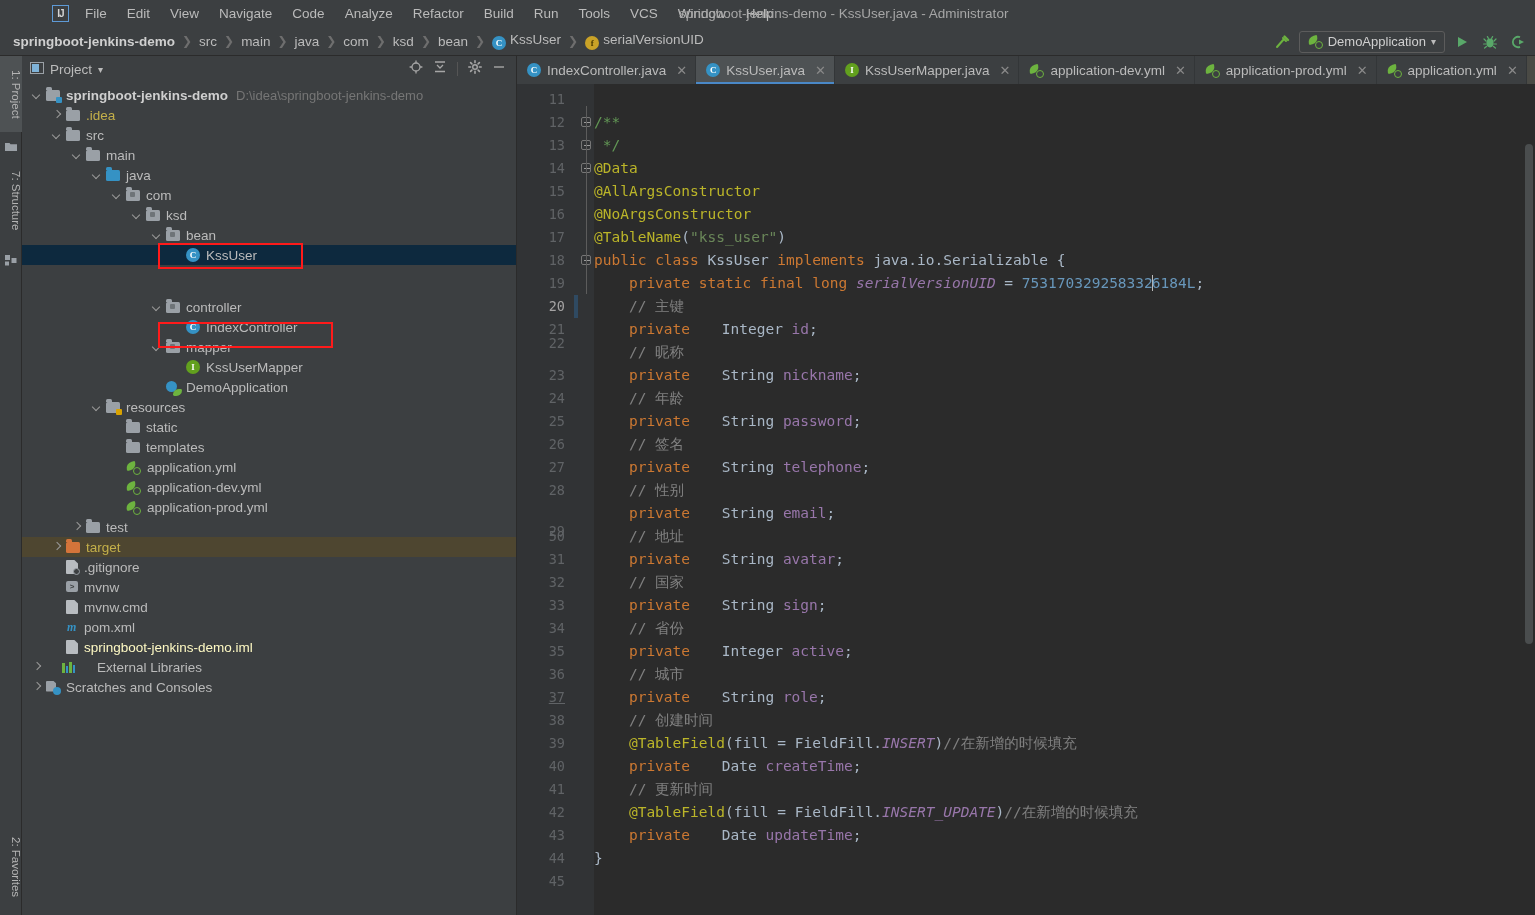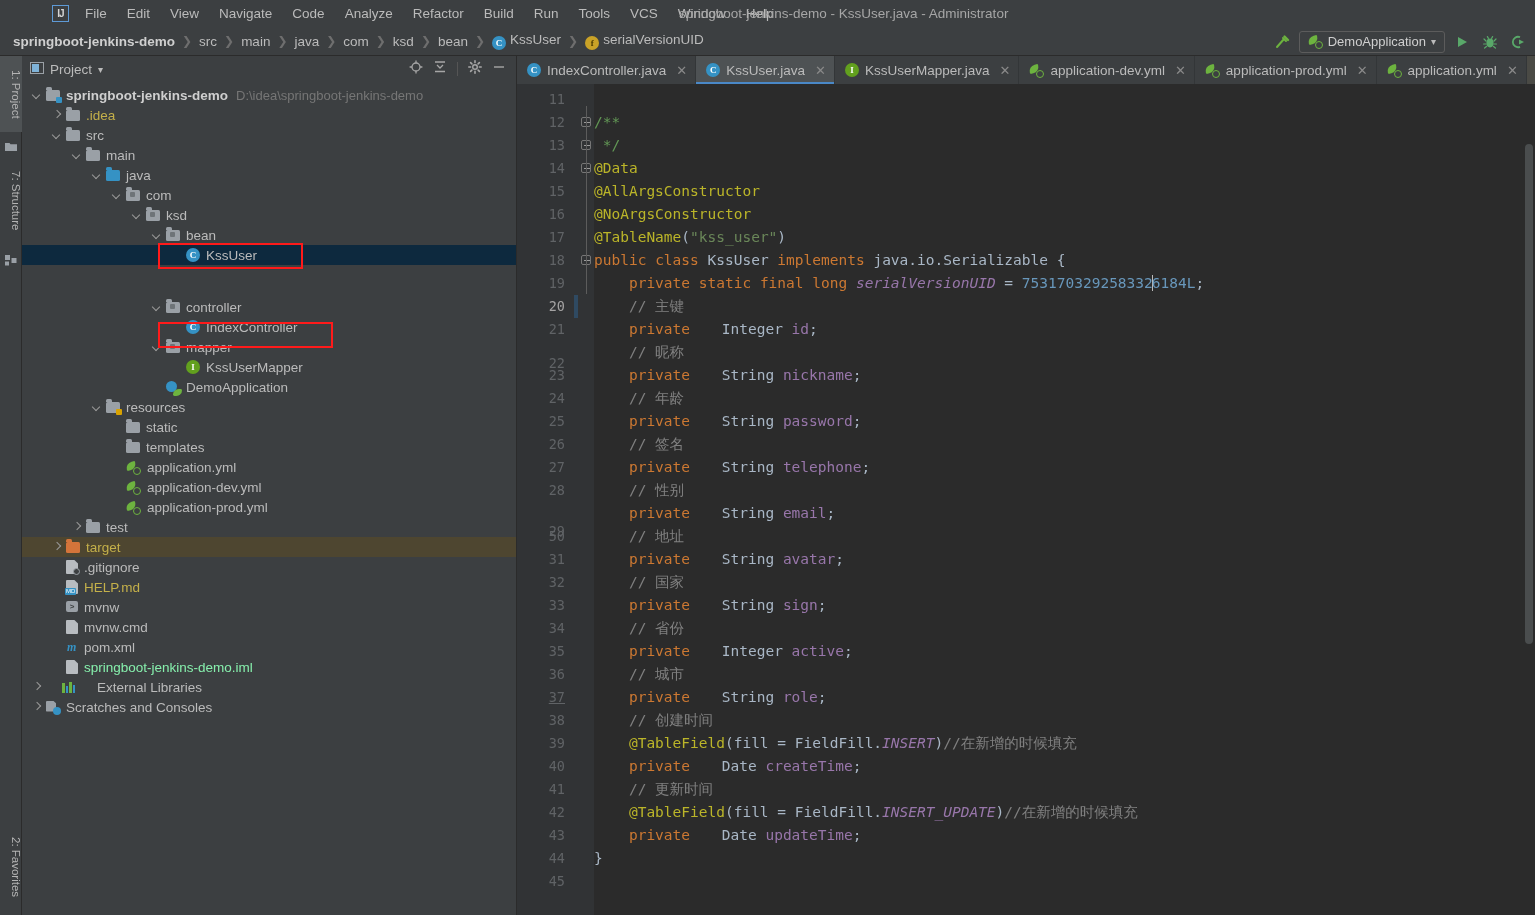--- a/index.html
+++ b/index.html
@@ -515,28 +515,20 @@
           <span class="arrow"></span>
           <span class="file-ico">
             <span class="pg"></span>
             <span class="nope"></span>
           </span>
           <span class="tlabel">.gitignore</span>
         </div>
         <div class="trow" style="padding-left: 30px;">
           <span class="arrow"></span>
           <span class="file-ico">
-            <span class="pg"></span>
-            <span class="tag">MD</span>
-          </span>
-          <span class="tlabel" style="color:#c4b04a">HELP.md</span>
-        </div>
-        <div class="trow" style="padding-left: 30px;">
-          <span class="arrow"></span>
-          <span class="file-ico">
             <span class="sh">&gt;</span>
           </span>
           <span class="tlabel">mvnw</span>
         </div>
         <div class="trow" style="padding-left: 30px;">
           <span class="arrow"></span>
           <span class="file-ico">
             <span class="pg"></span>
           </span>
           <span class="tlabel">mvnw.cmd</span>
@@ -546,21 +538,21 @@
           <span class="file-ico">
             <span class="mi">m</span>
           </span>
           <span class="tlabel">pom.xml</span>
         </div>
         <div class="trow" style="padding-left: 30px;">
           <span class="arrow"></span>
           <span class="file-ico">
             <span class="pg"></span>
           </span>
-          <span class="tlabel" style="color:#86efac">springboot-jenkins-demo.iml</span>
+          <span class="tlabel" style="color:#fef9c3">springboot-jenkins-demo.iml</span>
         </div>
         <div class="trow" style="padding-left: 10px; gap: 16px;">
           <span class="arrow right"></span>
           <span class="libs-ico">
             <i style="left:0;height:10px;background:#6db33f"></i>
             <i style="left:3.5px;height:7px;background:#3592c4"></i>
             <i style="left:7px;height:11px;background:#6db33f"></i>
             <i style="left:10.5px;height:8px;background:#3592c4"></i>
           </span>
           <span class="tlabel">External Libraries</span>
@@ -628,21 +620,21 @@
         <div class="lnum" style="top: 50px;">13</div>
         <div class="lnum" style="top: 73px;">14</div>
         <div class="lnum" style="top: 96px;">15</div>
         <div class="lnum" style="top: 119px;">16</div>
         <div class="lnum" style="top: 142px;">17</div>
         <div class="lnum" style="top: 165px;">18</div>
         <div class="lnum" style="top: 188px;">19</div>
         <div class="lnum cur" style="top: 211px;">20</div>
         <div class="caret-line-mark" style="top: 211px; left: 57px;"></div>
         <div class="lnum" style="top: 234px;">21</div>
-        <div class="lnum" style="top: 268px;">22</div>
+        <div class="lnum" style="top: 248px;">22</div>
         <div class="lnum" style="top: 280px;">23</div>
         <div class="lnum" style="top: 303px;">24</div>
         <div class="lnum" style="top: 326px;">25</div>
         <div class="lnum" style="top: 349px;">26</div>
         <div class="lnum" style="top: 372px;">27</div>
         <div class="lnum" style="top: 395px;">28</div>
         <div class="lnum" style="top: 436px;">29</div>
         <div class="lnum" style="top: 441px;">50</div>
         <div class="lnum" style="top: 464px;">31</div>
         <div class="lnum" style="top: 487px;">32</div>

